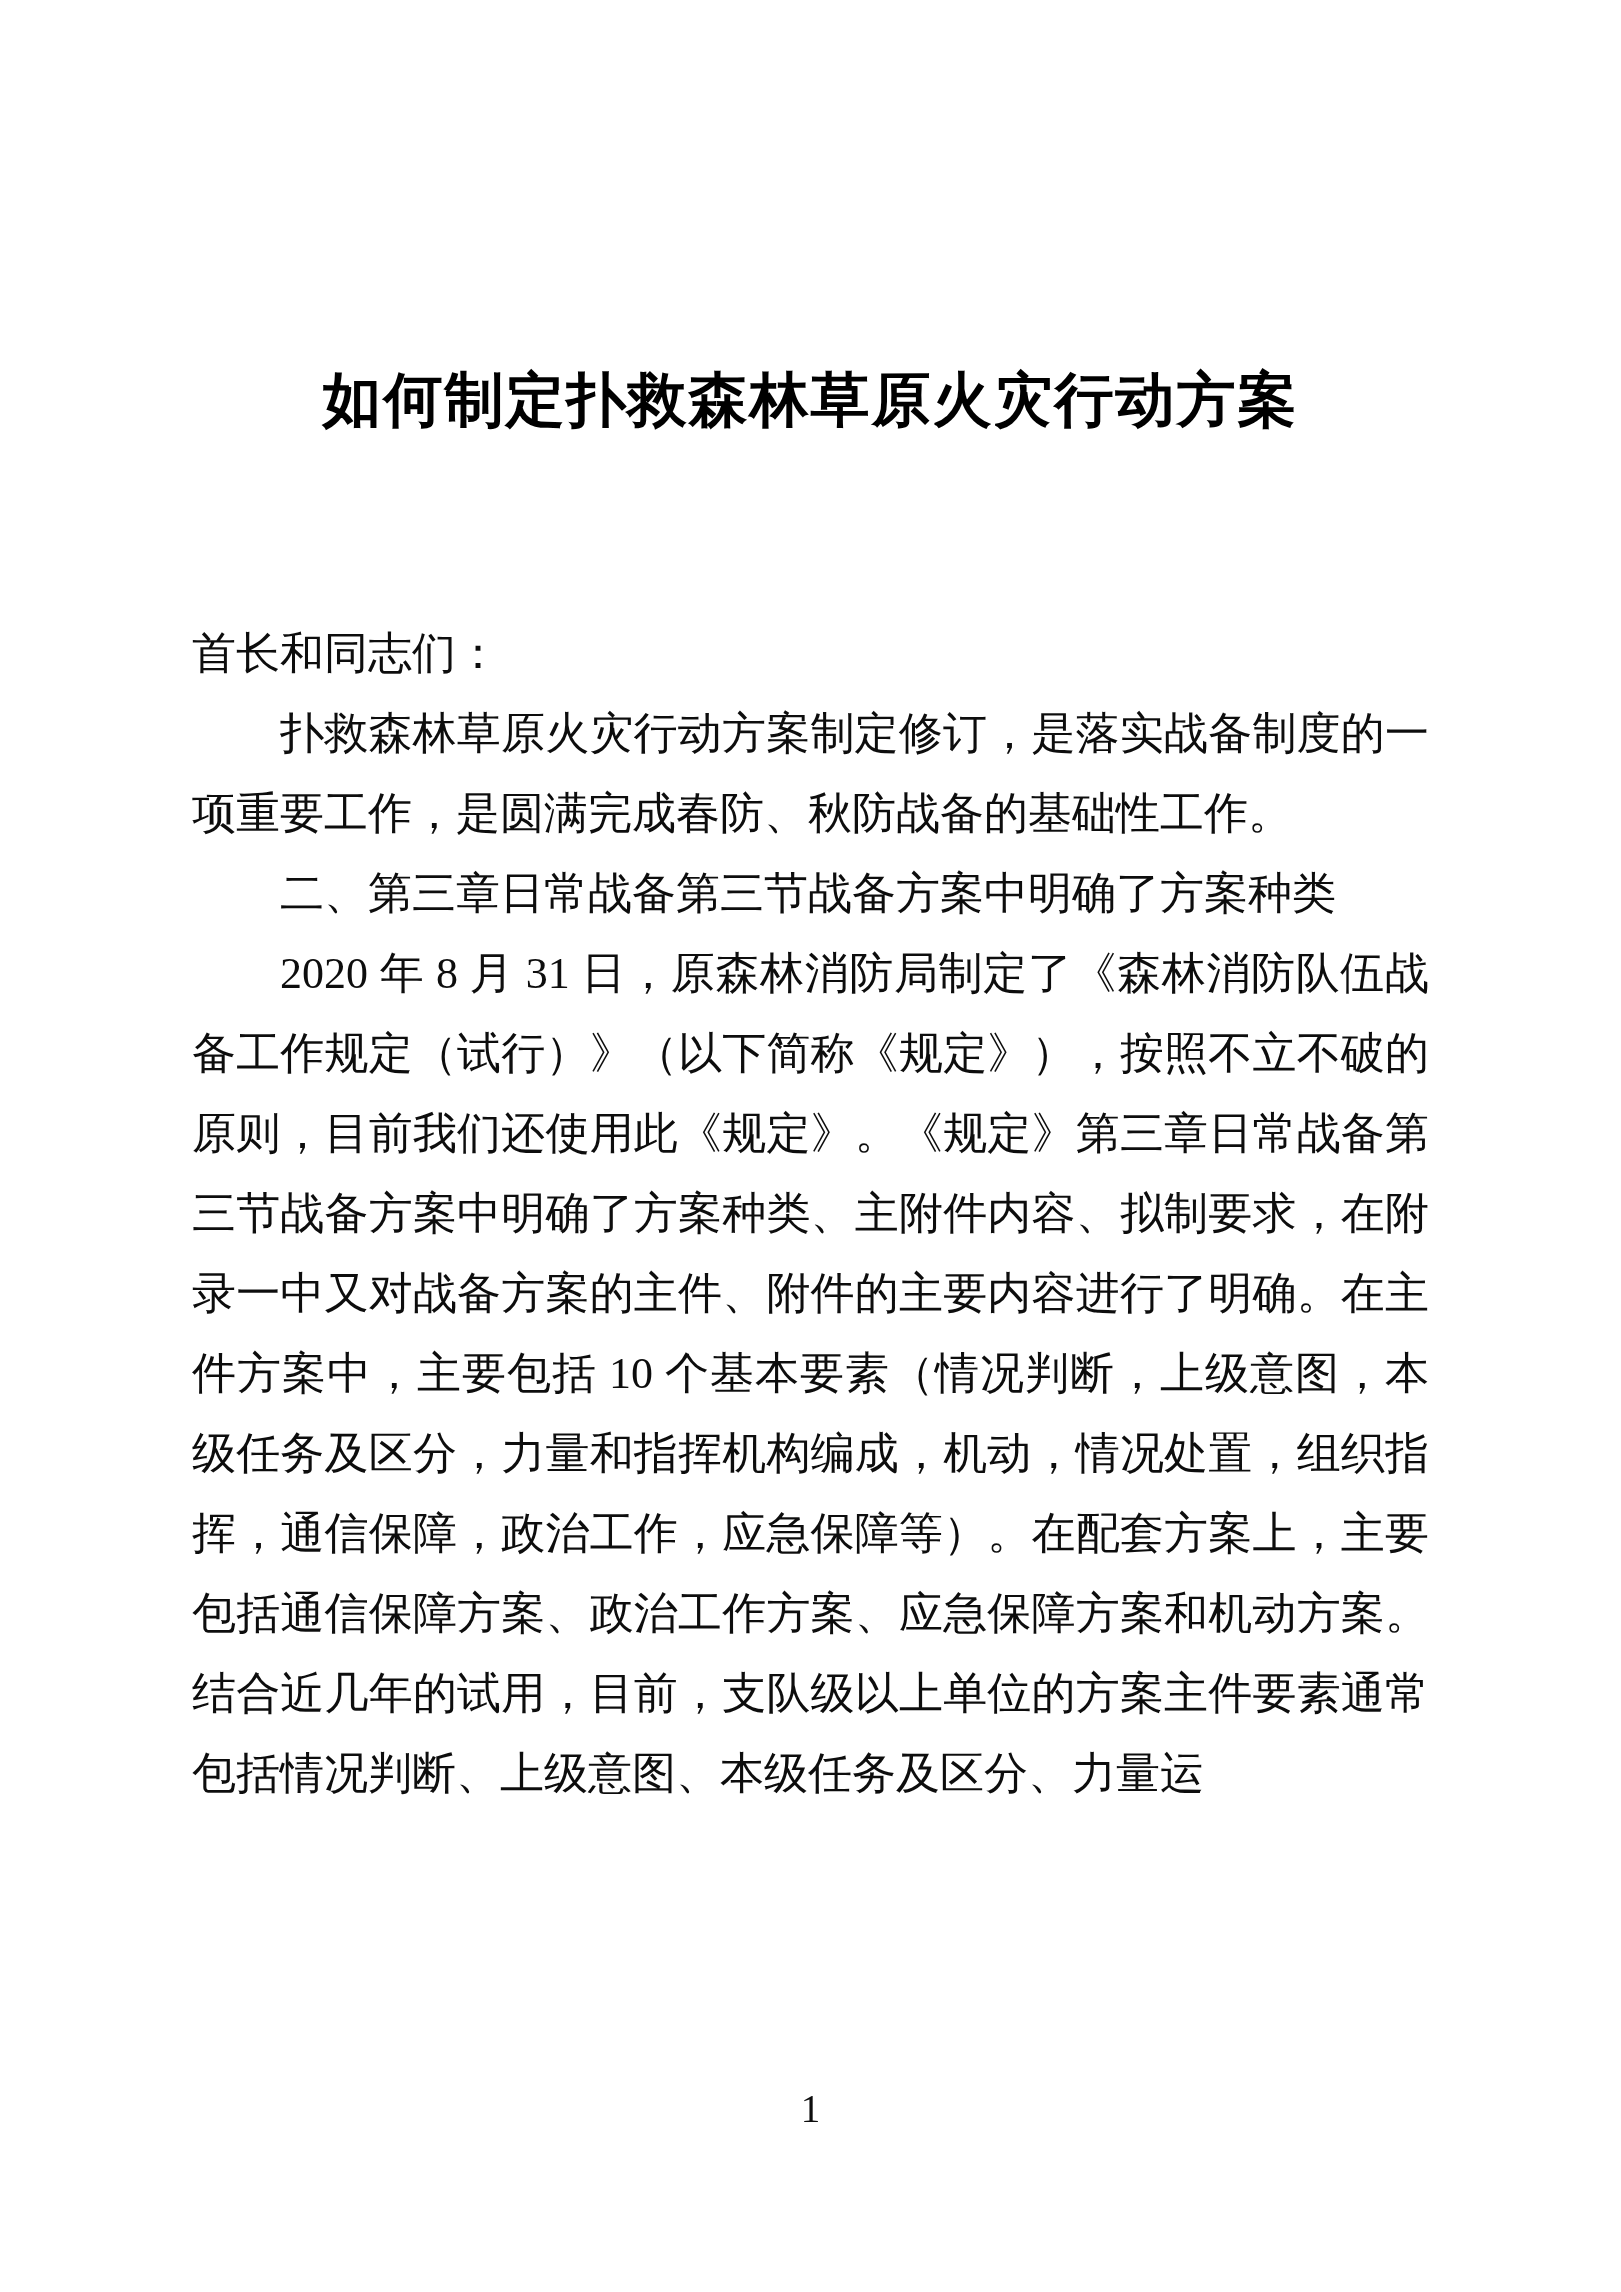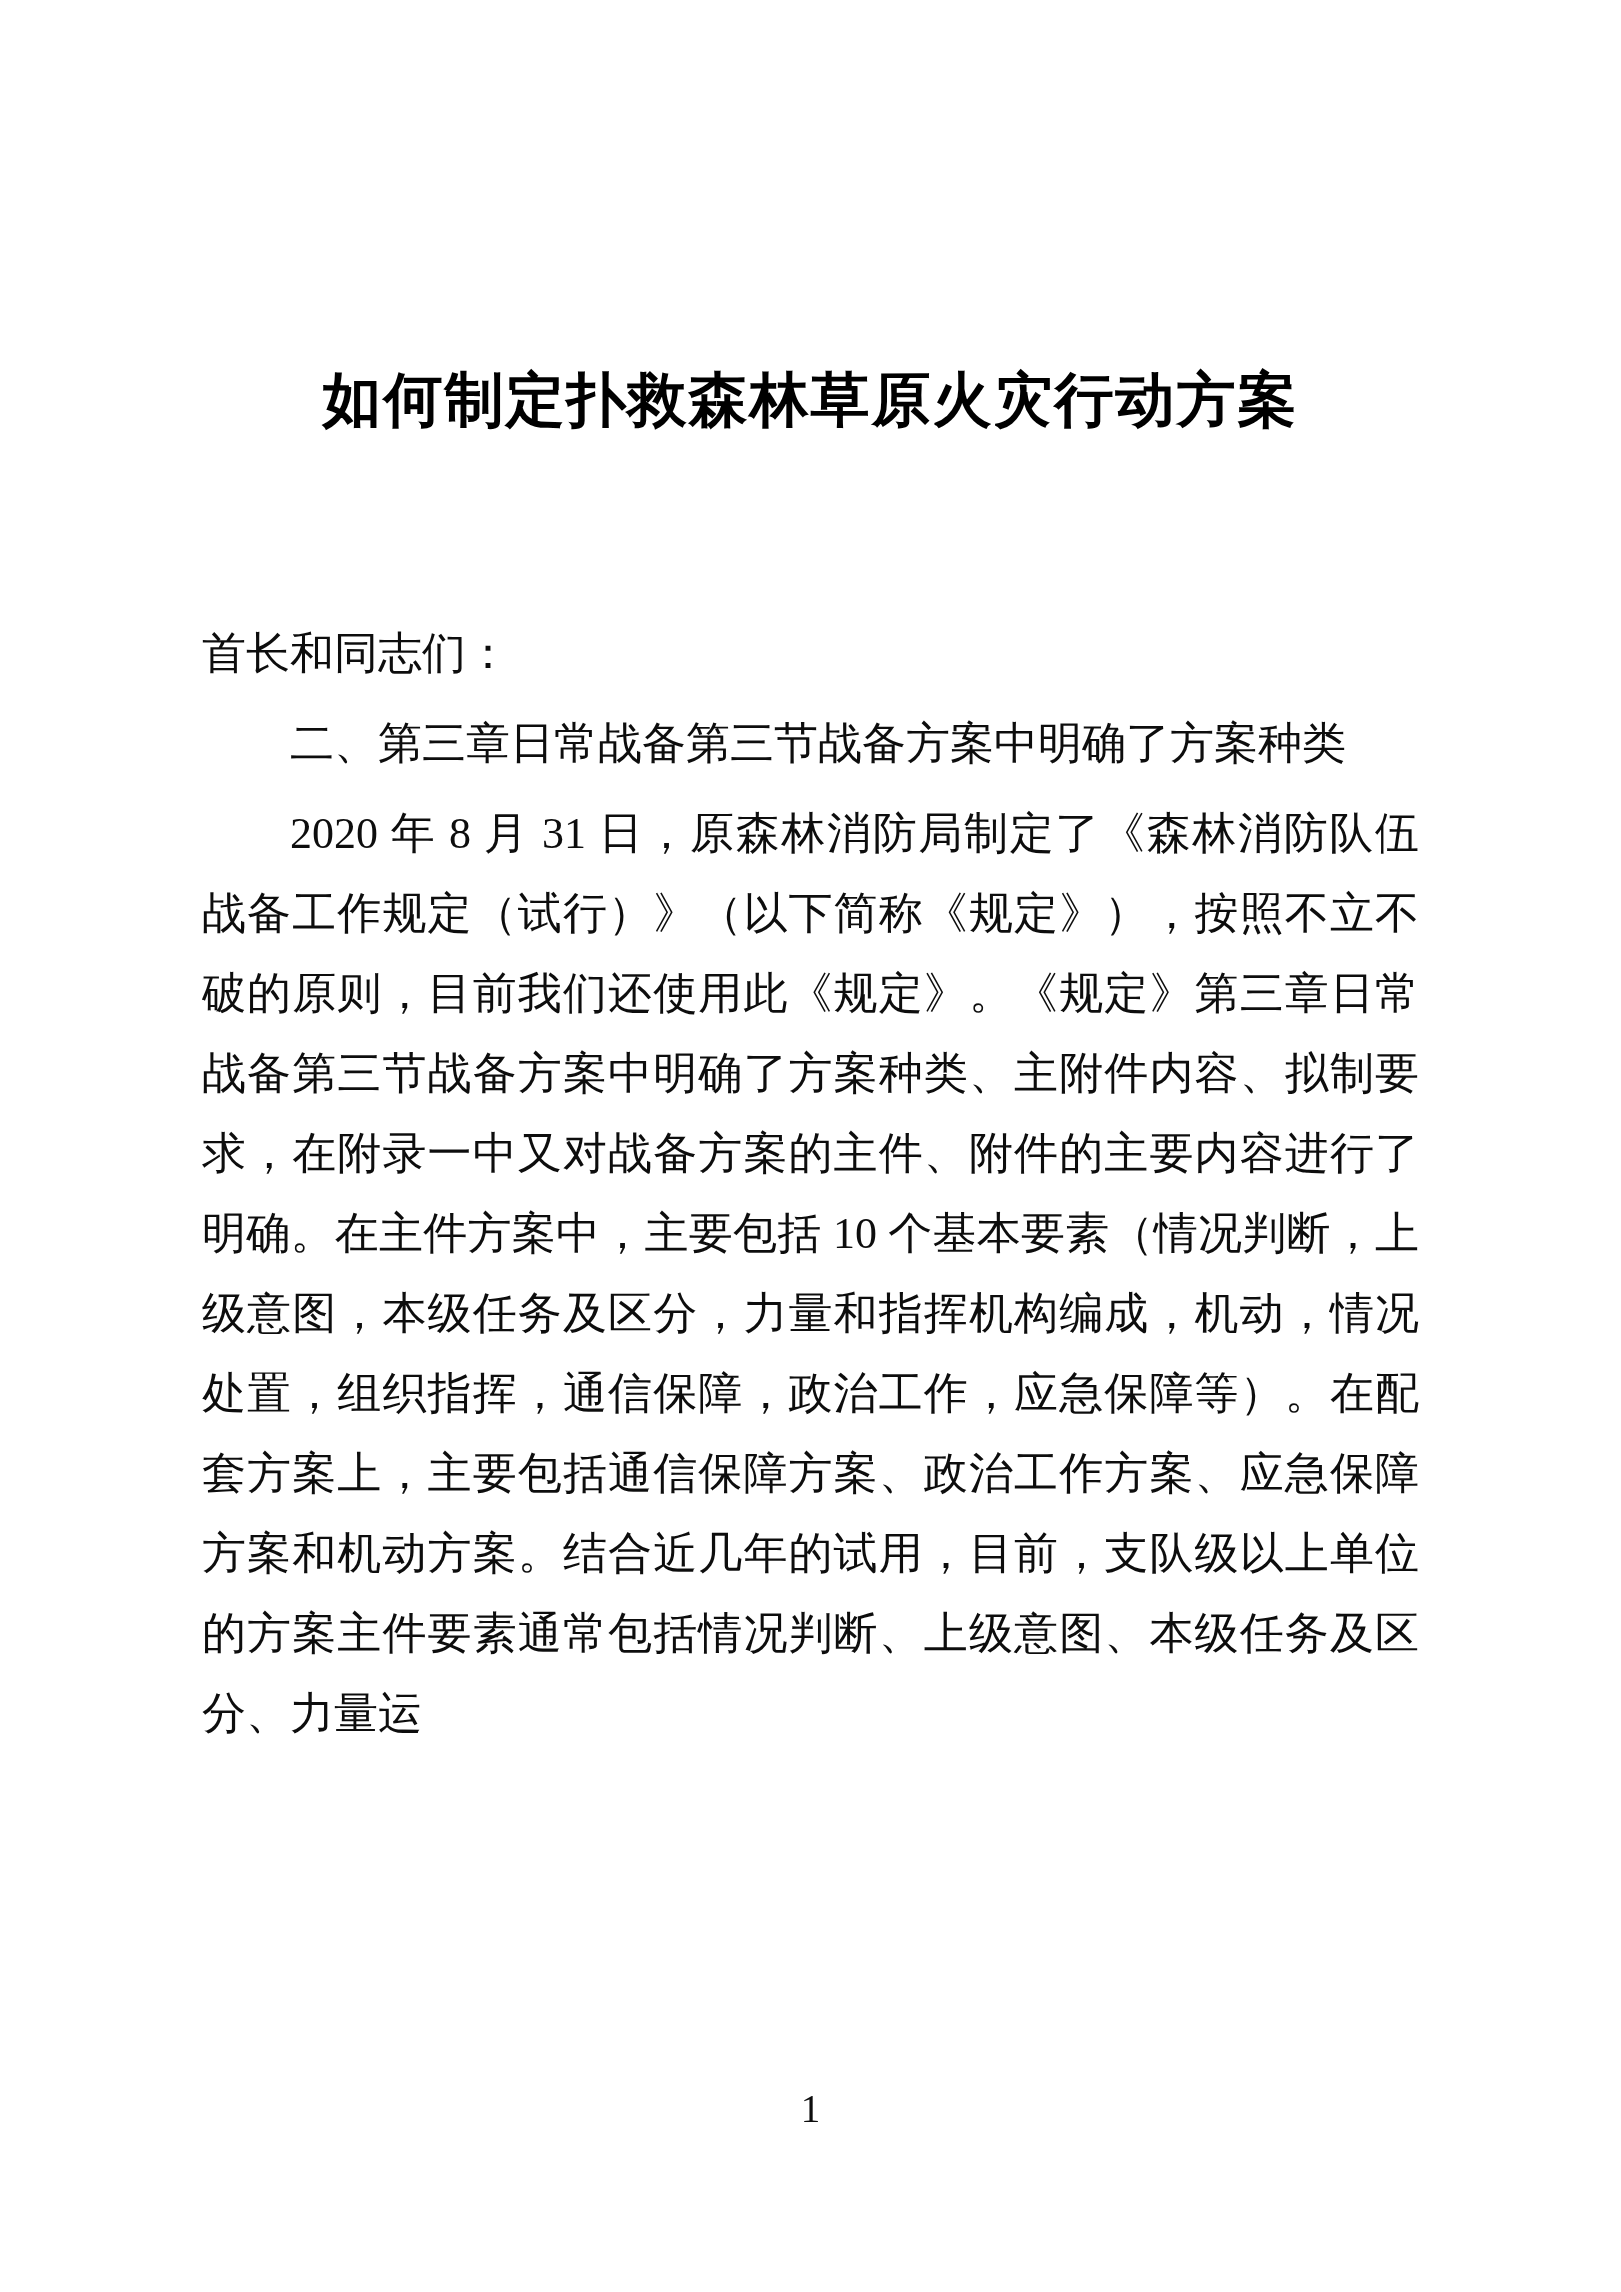--- a/index.html
+++ b/index.html
@@ -31,21 +31,21 @@
   .doc-body {
     width: 1237px;
     margin: 178px auto 0 auto;
     font-size: 44px;
     line-height: 80px;
     text-align: justify;
     text-justify: inter-ideograph;
     color: #0d0d0d;
   }
   .para {
-    margin: 10px;
+    margin: 0;
     padding: 0;
     text-indent: 2em;
   }
   .para.no-indent {
     text-indent: 0;
   }
   .page-number {
     position: absolute;
     left: 0;
     right: 0;
@@ -58,20 +58,21 @@
 </style>
 </head>
 <body>
 
 <div class="page">
 
   <h1 class="doc-title">如何制定扑救森林草原火灾行动方案</h1>
 
   <div class="doc-body">
     <p class="para no-indent">首长和同志们：</p>
+    <p class="para">扑救森林草原火灾行动方案制定修订，是落实战备制度的一项重要工作，是圆满完成春防、秋防战备的基础性工作。</p>
     <p class="para">二、第三章日常战备第三节战备方案中明确了方案种类</p>
     <p class="para">2020 年 8 月 31 日，原森林消防局制定了《森林消防队伍战备工作规定（试行）》（以下简称《规定》），按照不立不破的原则，目前我们还使用此《规定》。《规定》第三章日常战备第三节战备方案中明确了方案种类、主附件内容、拟制要求，在附录一中又对战备方案的主件、附件的主要内容进行了明确。在主件方案中，主要包括 10 个基本要素（情况判断，上级意图，本级任务及区分，力量和指挥机构编成，机动，情况处置，组织指挥，通信保障，政治工作，应急保障等）。在配套方案上，主要包括通信保障方案、政治工作方案、应急保障方案和机动方案。结合近几年的试用，目前，支队级以上单位的方案主件要素通常包括情况判断、上级意图、本级任务及区分、力量运</p>
   </div>
 
   <div class="page-number">1</div>
 
 </div>
 
 
 </body></html>

